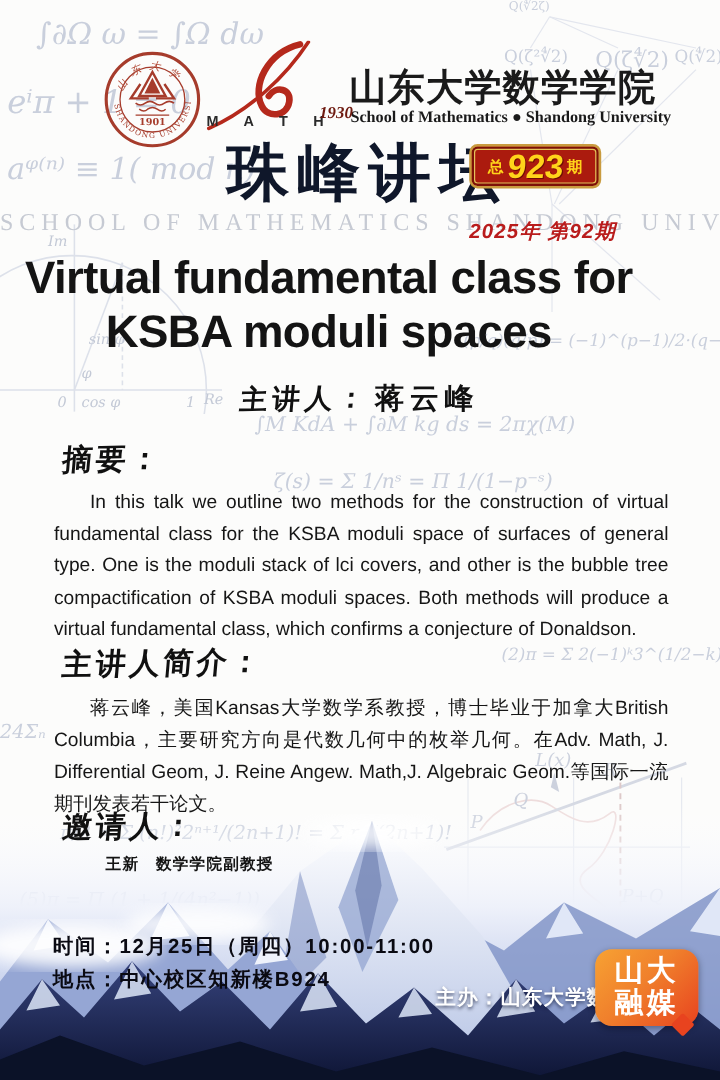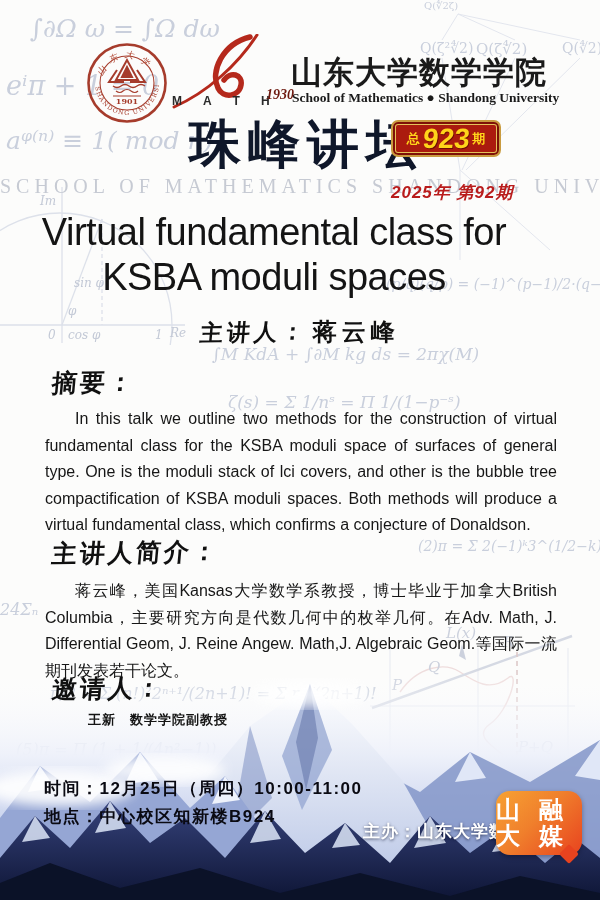--- a/index.html
+++ b/index.html
@@ -28,56 +28,56 @@
     background:#ab1b0e;border:2px solid #c99b3f;border-radius:7px;
     box-shadow:inset 0 0 0 2px #7d1007, inset 0 0 0 3px #e5c25a;
     display:flex;align-items:center;justify-content:center;gap:3px;}
   .badge .sm{font-size:13px;font-weight:700;color:#ffd41a;}
   .badge .num{font-size:28px;font-weight:800;color:#ffd41a;transform:skewX(-6deg);
     text-shadow:1px 1px 0 #6e0d04;line-height:1;}
   .issue{position:absolute;left:391px;top:157px;z-index:3;font-weight:700;font-style:italic;
     font-size:17px;letter-spacing:1px;color:#b91c1c;margin-top:24px;}
   
   .title{position:absolute;left:0;top:210px;width:548px;text-align:center;z-index:3;
-    font-weight:400;font-size:38px;line-height:45px;letter-spacing:-0.5px;color:#141414;}
+    font-weight:700;font-size:38px;line-height:45px;letter-spacing:-0.5px;color:#141414;}
   .speaker{position:absolute;left:0;top:316px;width:600px;text-align:center;z-index:3;}
   .script{font-family:"Liberation Serif",serif;font-weight:700;transform:skewX(-6deg) rotate(-1deg);
     display:inline-block;color:#101010;}
   .speaker .script{font-size:23px;letter-spacing:4px;}
   .speaker .name{font-size:24px;font-weight:700;letter-spacing:5px;}
   .h-script{position:absolute;left:52px;z-index:3;font-size:25px;letter-spacing:3px;}
   .para{position:absolute;left:45px;width:512px;z-index:3;font-size:16px;line-height:26.5px;
     text-align:justify;text-indent:30px;color:#161616;}
   .invitee{position:absolute;left:88px;top:711px;z-index:3;font-size:13px;font-weight:600;
     letter-spacing:1px;color:#141414;}
   
   .mtn{position:absolute;left:0;top:668px;z-index:2;}
   .fline{position:absolute;z-index:4;font-size:17px;font-weight:700;letter-spacing:1.5px;color:#0a0a12;}
   .host{position:absolute;left:363px;top:820px;z-index:5;font-size:17px;font-weight:700;
     letter-spacing:1px;color:#ffffff;text-shadow:0 1px 3px rgba(5,10,40,.65);}
   .applogo{position:absolute;left:496px;top:791px;z-index:6;width:86px;height:64px;
     border-radius:14px;background:linear-gradient(135deg,#f7a233 0%,#f0802c 45%,#e8431f 100%);
-    box-shadow:0 2px 5px rgba(0,0,20,.35);display:flex;flex-direction:row;
+    box-shadow:0 2px 5px rgba(0,0,20,.35);display:flex;flex-direction:column;
     align-items:center;justify-content:center;}
   .applogo::after{content:"";position:absolute;right:6px;bottom:-6px;width:14px;height:14px;
     background:#e8431f;transform:rotate(45deg);border-radius:2px;z-index:-1;}
   .applogo div{color:#fff;font-weight:800;font-size:24px;line-height:26px;letter-spacing:3px;}
   svg text{font-family:"DejaVu Serif",serif;}
 </style>
 </head>
 <body>
 
 <div class="poster">
 
   <div class="bgf" style="left:30px;top:14px;font-size:25px;">∫∂Ω ω = ∫Ω dω</div>
   <div class="bgf" style="left:6px;top:70px;font-size:27px;">eⁱπ + 1 = 0</div>
   <div class="bgf" style="left:6px;top:126px;font-size:25px;">aᵠ⁽ⁿ⁾ ≡ 1( mod n)</div>
   <div class="bgf" style="left:424px;top:0px;font-size:10px;font-style:normal;">Q(∜2ζ)</div>
   <div class="bgf" style="left:420px;top:40px;font-size:14px;font-style:normal;">Q(ζ²∜2)</div>
-  <div class="bgf" style="left:476px;top:40px;font-size:15px;font-style:normal;">Q(ζ∜2)</div>
+  <div class="bgf" style="left:496px;top:40px;font-size:18px;font-style:normal;">Q(ζ∜2)</div>
   <div class="bgf" style="left:562px;top:40px;font-size:14px;font-style:normal;">Q(∜2)</div>
   <div class="bgf" style="left:386px;top:276px;font-size:14px;">(p/q)(q/p) = (−1)^(p−1)/2·(q−1)/2</div>
   <div class="bgf" style="left:212px;top:344px;font-size:17px;">∫M KdA + ∫∂M kg ds = 2πχ(M)</div>
   <div class="bgf" style="left:228px;top:392px;font-size:17px;">ζ(s) = Σ 1/nˢ = Π 1/(1−p⁻ˢ)</div>
   <div class="bgf" style="left:418px;top:538px;font-size:14px;">(2)π = Σ 2(−1)ᵏ3^(1/2−k)/(2k+1)</div>
   <div class="bgf" style="left:0px;top:600px;font-size:16px;">24Σₙ</div>
   <div class="bgf" style="left:50px;top:684px;font-size:16px;">π/2 = Σ (n!)²2ⁿ⁺¹/(2n+1)! = Σ n!/(2n+1)!</div>
   <div class="bgf" style="left:16px;top:740px;font-size:16px;">(5)π = Π (1 + 1/(4n²−1))</div>
 
   <svg class="bgsvg" style="left:400px;top:0px;" width="200" height="270" viewBox="0 0 200 270">

